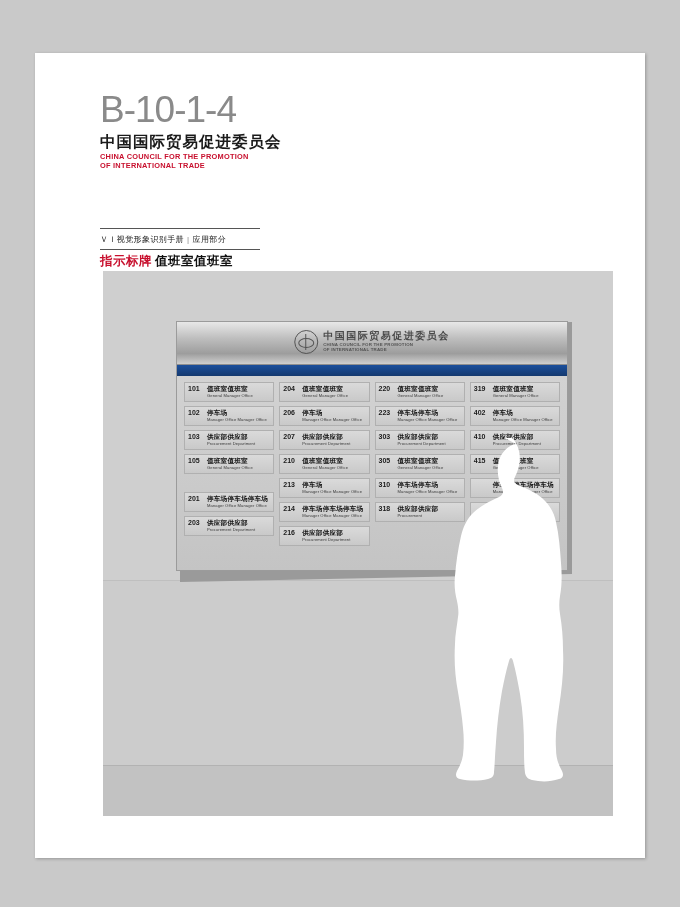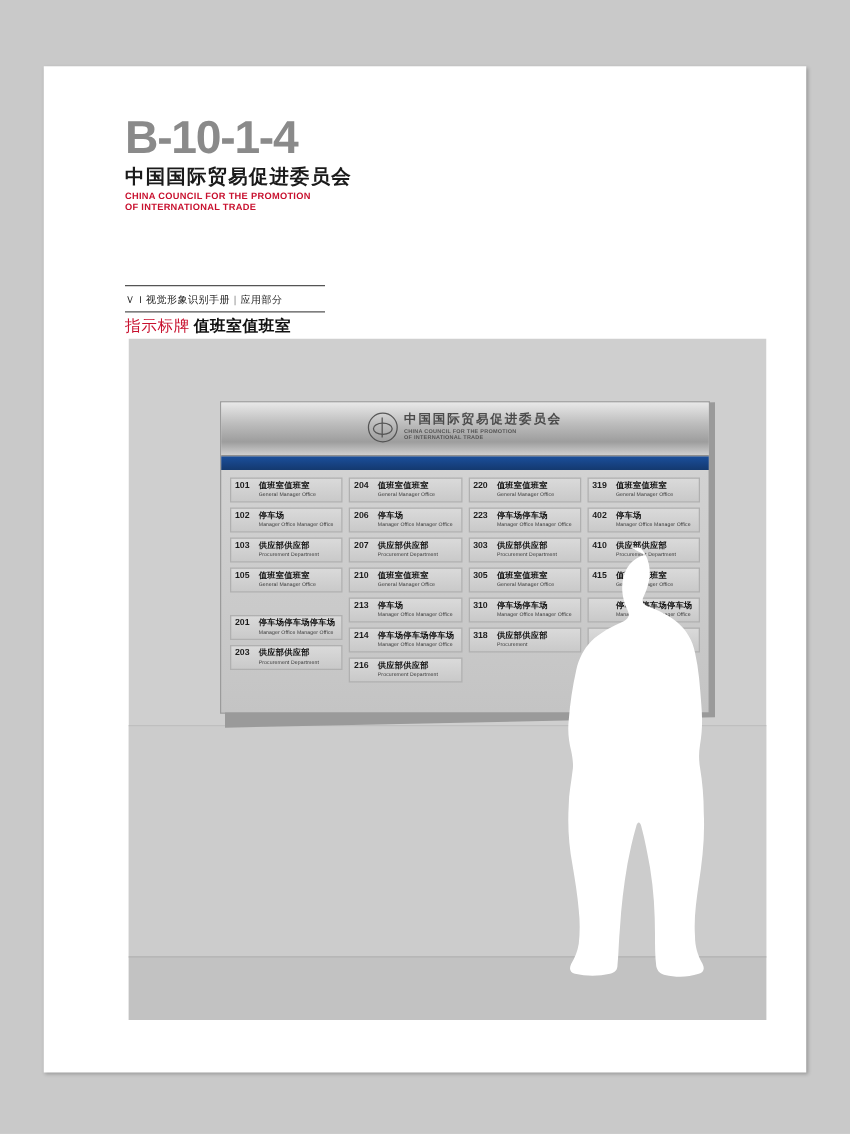--- a/index.html
+++ b/index.html
@@ -24,21 +24,21 @@
   }
   
   .header {
     position: absolute;
     left: 65px;
     top: 38px;
     width: 300px;
   }
   .doc-code {
     font-family: "Liberation Sans", sans-serif;
-    font-weight: bold;
+    font-weight: normal;
     font-size: 37px;
     letter-spacing: -1px;
     color: #8a8a8a;
     line-height: 1;
     margin: 0;
     -webkit-text-stroke: 0px;
   }
   .org-cn {
     font-size: 15.5px;
     font-weight: bold;
@@ -86,21 +86,21 @@
   }
   .title-line {
     position: absolute;
     left: 65px;
     top: 200px;
     font-size: 12.5px;
     letter-spacing: 0.5px;
   }
   .title-line .red {
     color: #c8102e;
-    font-weight: normal;
+    font-weight: bold;
   }
   .title-line .blk {
     color: #111;
     font-weight: bold;
     padding-left: 3px;
   }
 
   
   .scene {
     position: absolute;

